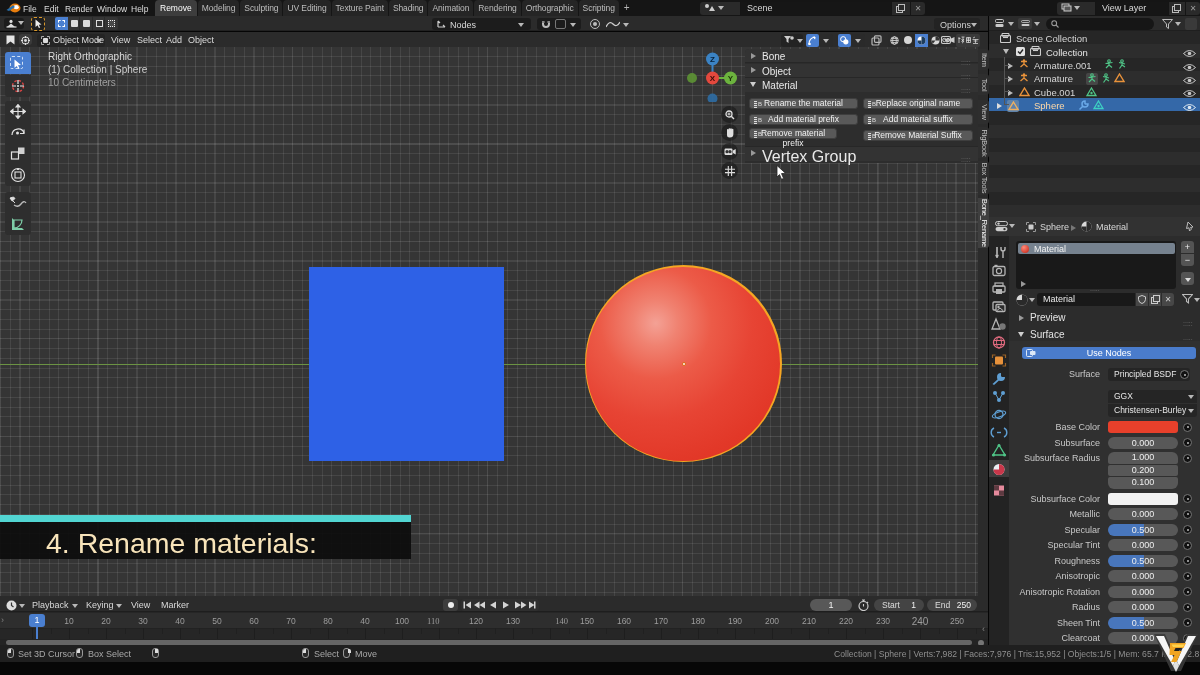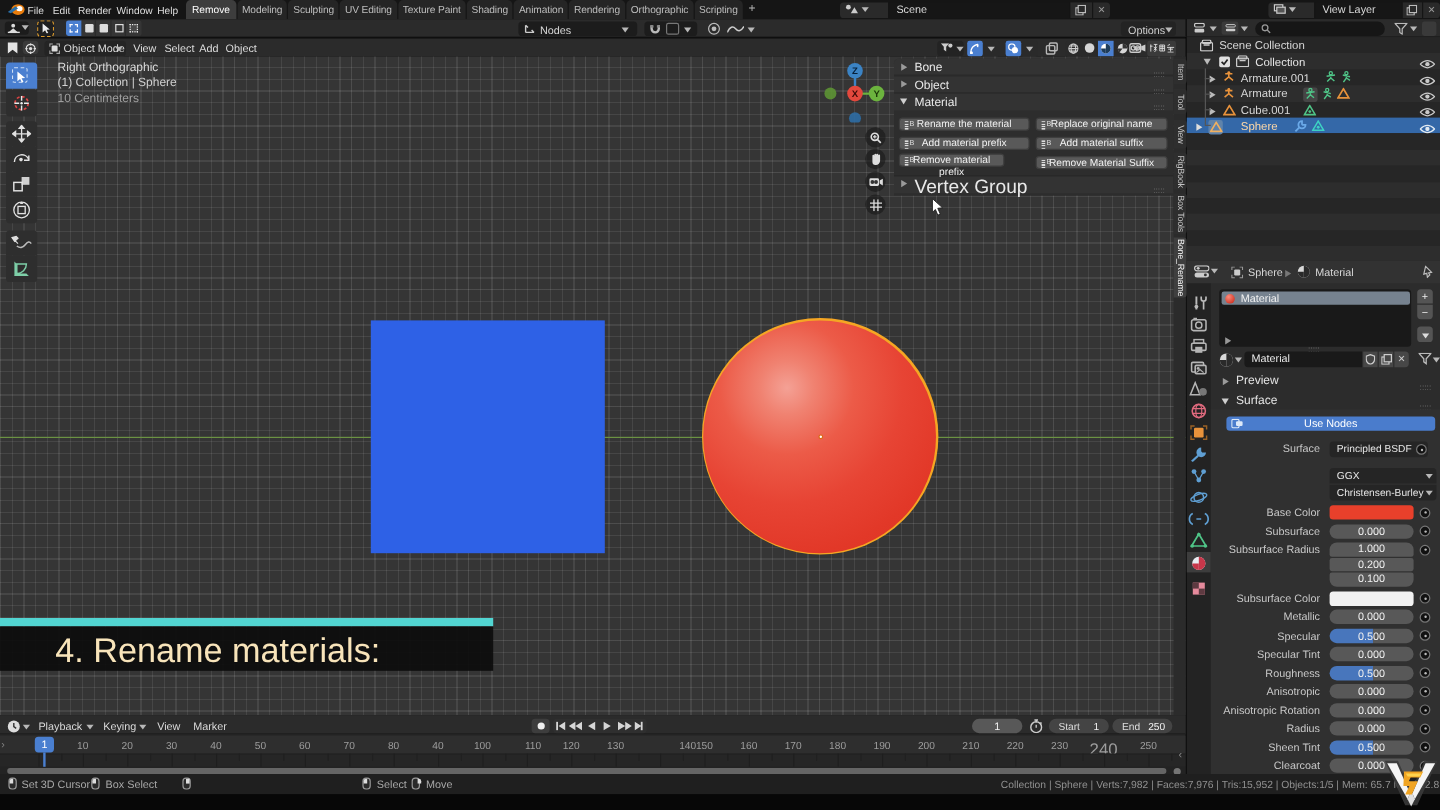--- a/index.html
+++ b/index.html
@@ -760,34 +760,34 @@
     <div style="position: absolute; left: 57px; top: 3px; width: 24px; text-align: center; color: rgb(157, 157, 157); font-size: 8.5px;">10</div>
     <div style="position: absolute; left: 94px; top: 3px; width: 24px; text-align: center; color: rgb(157, 157, 157); font-size: 8.5px;">20</div>
     <div style="position: absolute; left: 131px; top: 3px; width: 24px; text-align: center; color: rgb(157, 157, 157); font-size: 8.5px;">30</div>
     <div style="position: absolute; left: 168px; top: 3px; width: 24px; text-align: center; color: rgb(157, 157, 157); font-size: 8.5px;">40</div>
     <div style="position: absolute; left: 205px; top: 3px; width: 24px; text-align: center; color: rgb(157, 157, 157); font-size: 8.5px;">50</div>
     <div style="position: absolute; left: 242px; top: 3px; width: 24px; text-align: center; color: rgb(157, 157, 157); font-size: 8.5px;">60</div>
     <div style="position: absolute; left: 279px; top: 3px; width: 24px; text-align: center; color: rgb(157, 157, 157); font-size: 8.5px;">70</div>
     <div style="position: absolute; left: 316px; top: 3px; width: 24px; text-align: center; color: rgb(157, 157, 157); font-size: 8.5px;">80</div>
     <div style="position: absolute; left: 353px; top: 3px; width: 24px; text-align: center; color: rgb(157, 157, 157); font-size: 8.5px;">40</div>
     <div style="position: absolute; left: 390px; top: 3px; width: 24px; text-align: center; color: rgb(157, 157, 157); font-size: 8.5px;">100</div>
-    <div style="position: absolute; left: 427px; top: 3px; width: 24px; text-align: right; color: rgb(157, 157, 157); font-size: 8.5px;">110</div>
+    <div style="position: absolute; left: 427px; top: 3px; width: 24px; text-align: left; color: rgb(157, 157, 157); font-size: 8.5px; font-family: Liberation Serif, serif;">110</div>
     <div style="position: absolute; left: 464px; top: 3px; width: 24px; text-align: center; color: rgb(157, 157, 157); font-size: 8.5px;">120</div>
     <div style="position: absolute; left: 501px; top: 3px; width: 24px; text-align: center; color: rgb(157, 157, 157); font-size: 8.5px;">130</div>
-    <div style="position: absolute; left: 566px; top: 3px; width: 24px; text-align: left; color: rgb(157, 157, 157); font-size: 8.5px;">140</div>
+    <div style="position: absolute; left: 544px; top: 3px; width: 24px; text-align: right; color: rgb(157, 157, 157); font-size: 8.5px; font-family: Liberation Serif, serif;">140</div>
     <div style="position: absolute; left: 575px; top: 3px; width: 24px; text-align: center; color: rgb(157, 157, 157); font-size: 8.5px;">150</div>
     <div style="position: absolute; left: 612px; top: 3px; width: 24px; text-align: center; color: rgb(157, 157, 157); font-size: 8.5px;">160</div>
     <div style="position: absolute; left: 649px; top: 3px; width: 24px; text-align: center; color: rgb(157, 157, 157); font-size: 8.5px;">170</div>
     <div style="position: absolute; left: 686px; top: 3px; width: 24px; text-align: center; color: rgb(157, 157, 157); font-size: 8.5px;">180</div>
     <div style="position: absolute; left: 723px; top: 3px; width: 24px; text-align: center; color: rgb(157, 157, 157); font-size: 8.5px;">190</div>
     <div style="position: absolute; left: 760px; top: 3px; width: 24px; text-align: center; color: rgb(157, 157, 157); font-size: 8.5px;">200</div>
     <div style="position: absolute; left: 797px; top: 3px; width: 24px; text-align: center; color: rgb(157, 157, 157); font-size: 8.5px;">210</div>
     <div style="position: absolute; left: 834px; top: 3px; width: 24px; text-align: center; color: rgb(157, 157, 157); font-size: 8.5px;">220</div>
     <div style="position: absolute; left: 871px; top: 3px; width: 24px; text-align: center; color: rgb(157, 157, 157); font-size: 8.5px;">230</div>
-    <div style="position: absolute; left: 908px; top: 3px; width: 24px; text-align: left; color: rgb(157, 157, 157); font-size: 14px;">240</div>
+    <div style="position: absolute; left: 908px; top: 3px; width: 24px; text-align: center; color: rgb(157, 157, 157); font-size: 10px;">240</div>
     <div style="position: absolute; left: 945px; top: 3px; width: 24px; text-align: center; color: rgb(157, 157, 157); font-size: 8.5px;">250</div>
   </div>
 <div class="abs" style="left:0;top:628px;width:988px;height:11px;background:#262626;border-top:1px solid #222"></div>
 <div class="abs" id="ticks" style="left:0;top:628px;width:988px;height:11px">
     <div style="position: absolute; left: 32px; top: 0px; width: 1px; height: 11px; background: rgb(30, 30, 30);"></div>
     <div style="position: absolute; left: 50.5px; top: 0px; width: 1px; height: 6px; background: rgb(32, 32, 32);"></div>
     <div style="position: absolute; left: 69px; top: 0px; width: 1px; height: 11px; background: rgb(30, 30, 30);"></div>
     <div style="position: absolute; left: 87.5px; top: 0px; width: 1px; height: 6px; background: rgb(32, 32, 32);"></div>
     <div style="position: absolute; left: 106px; top: 0px; width: 1px; height: 11px; background: rgb(30, 30, 30);"></div>
     <div style="position: absolute; left: 124.5px; top: 0px; width: 1px; height: 6px; background: rgb(32, 32, 32);"></div>

